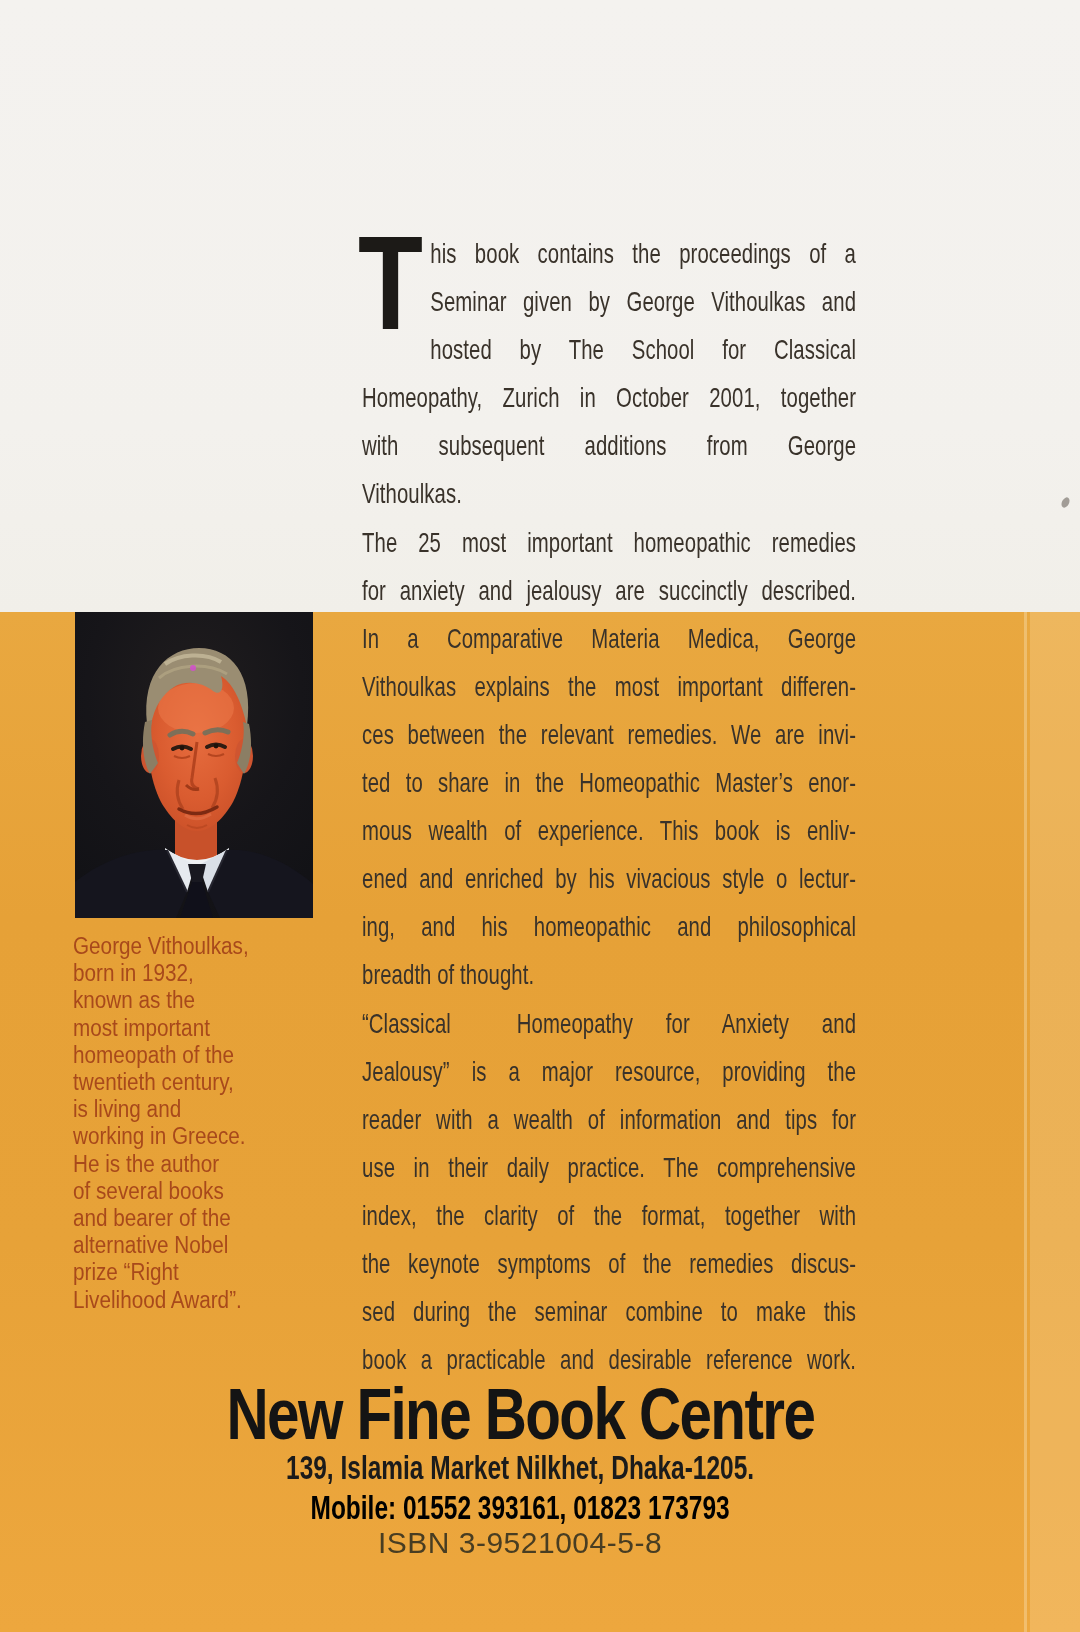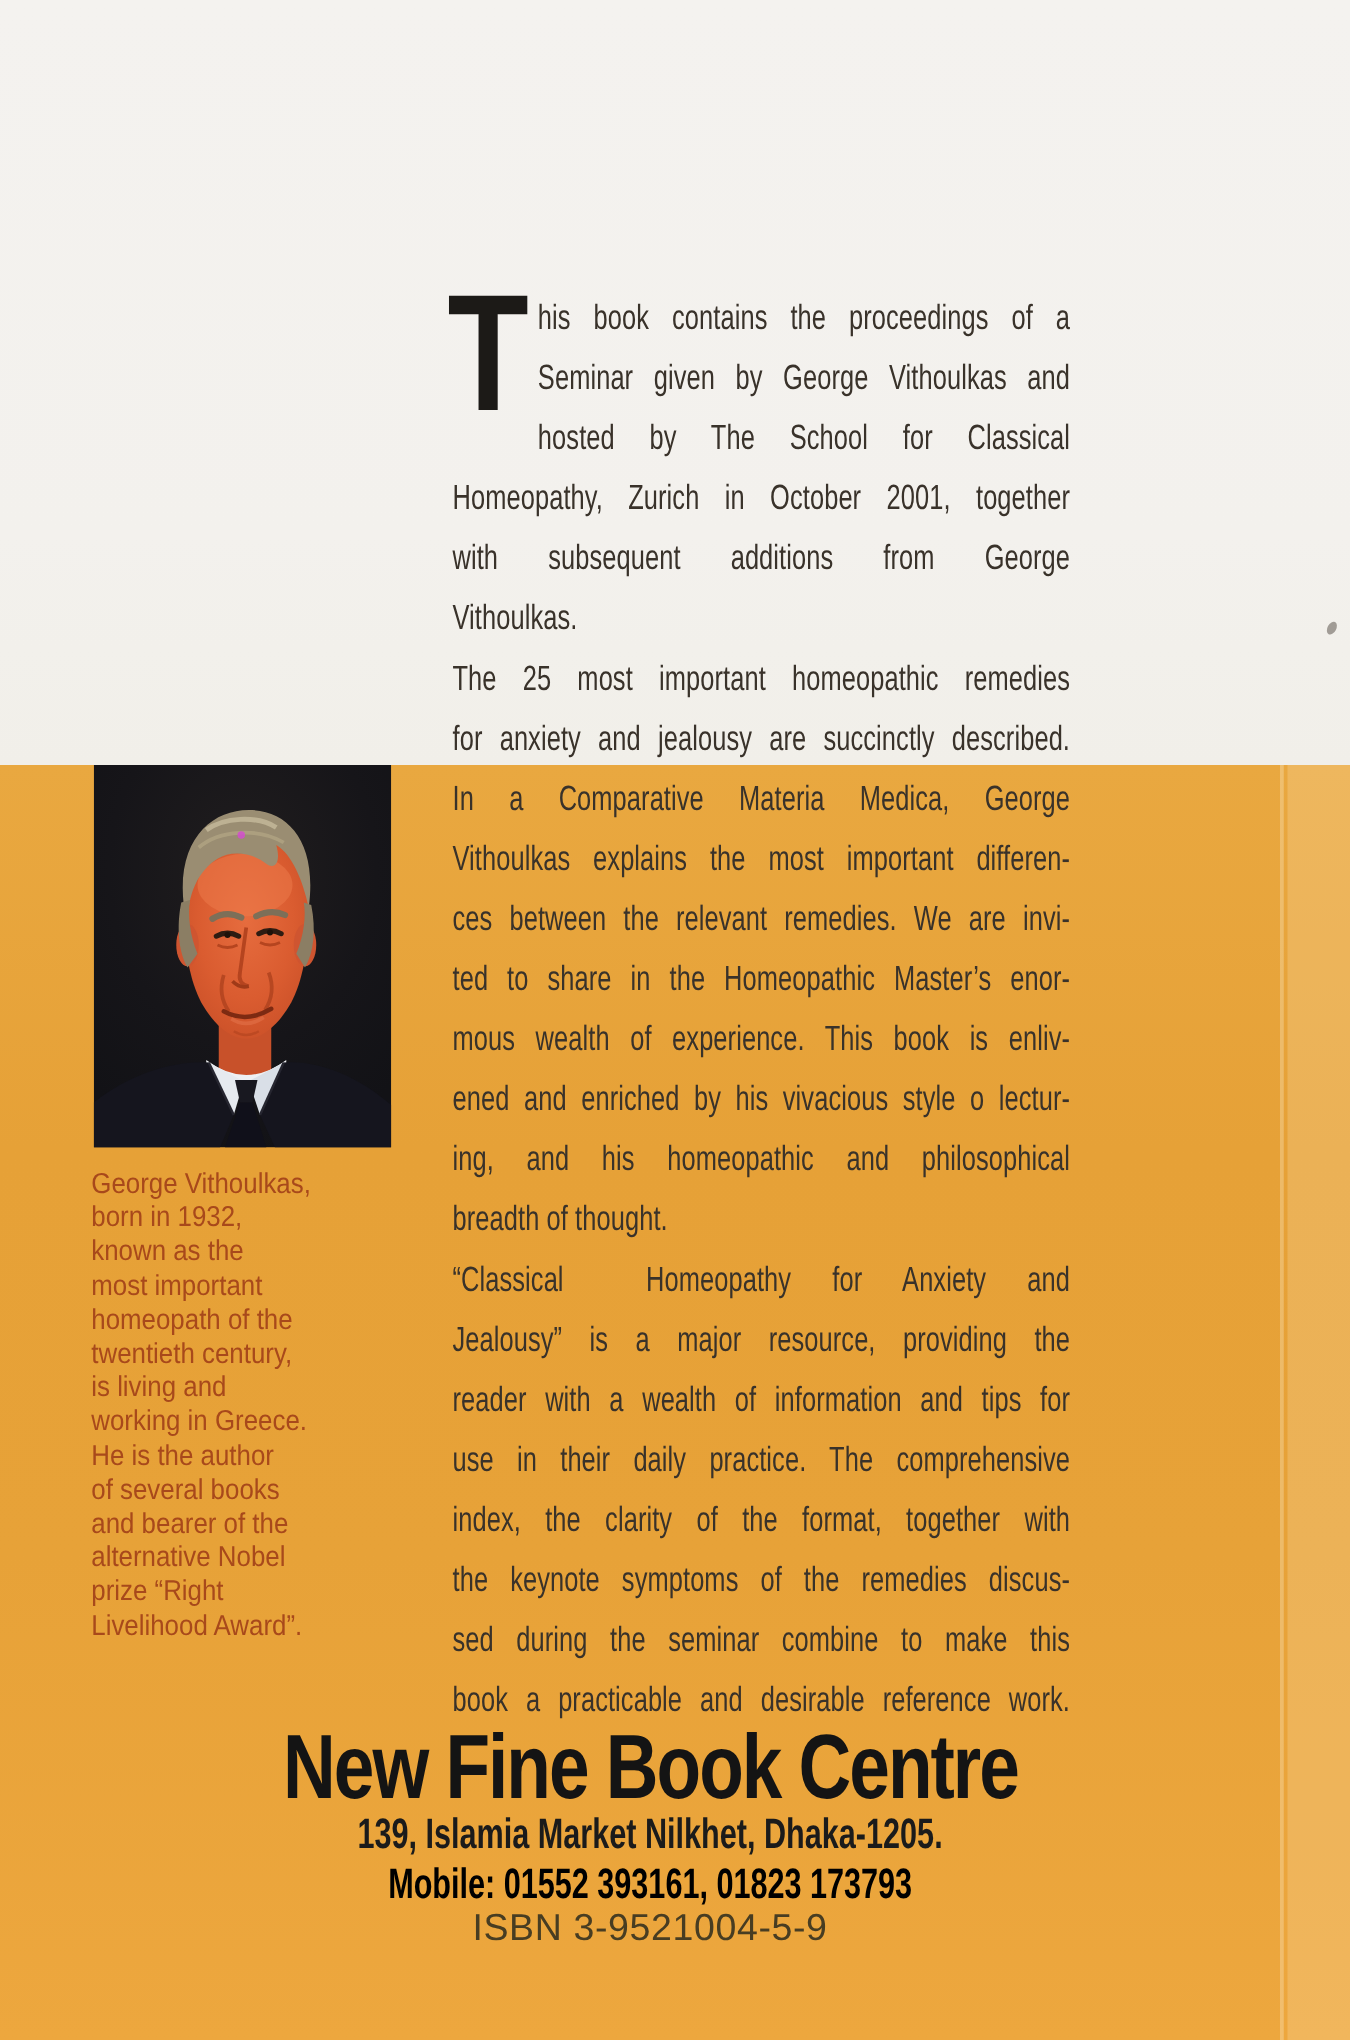--- a/index.html
+++ b/index.html
@@ -183,16 +183,16 @@
   <div class="pub pub-name">
     <span class="squeeze">New Fine Book Centre</span>
   </div>
   <div class="pub pub-address">
     <span class="squeeze">139, Islamia Market Nilkhet, Dhaka-1205.</span>
   </div>
   <div class="pub pub-mobile">
     <span class="squeeze">Mobile: 01552 393161, 01823 173793</span>
   </div>
   <div class="pub pub-isbn">
-    <span>ISBN 3-9521004-5-9</span>
+    <span>ISBN 3-9521004-5-8</span>
   </div>
 
 </div>
 
 </body></html>

